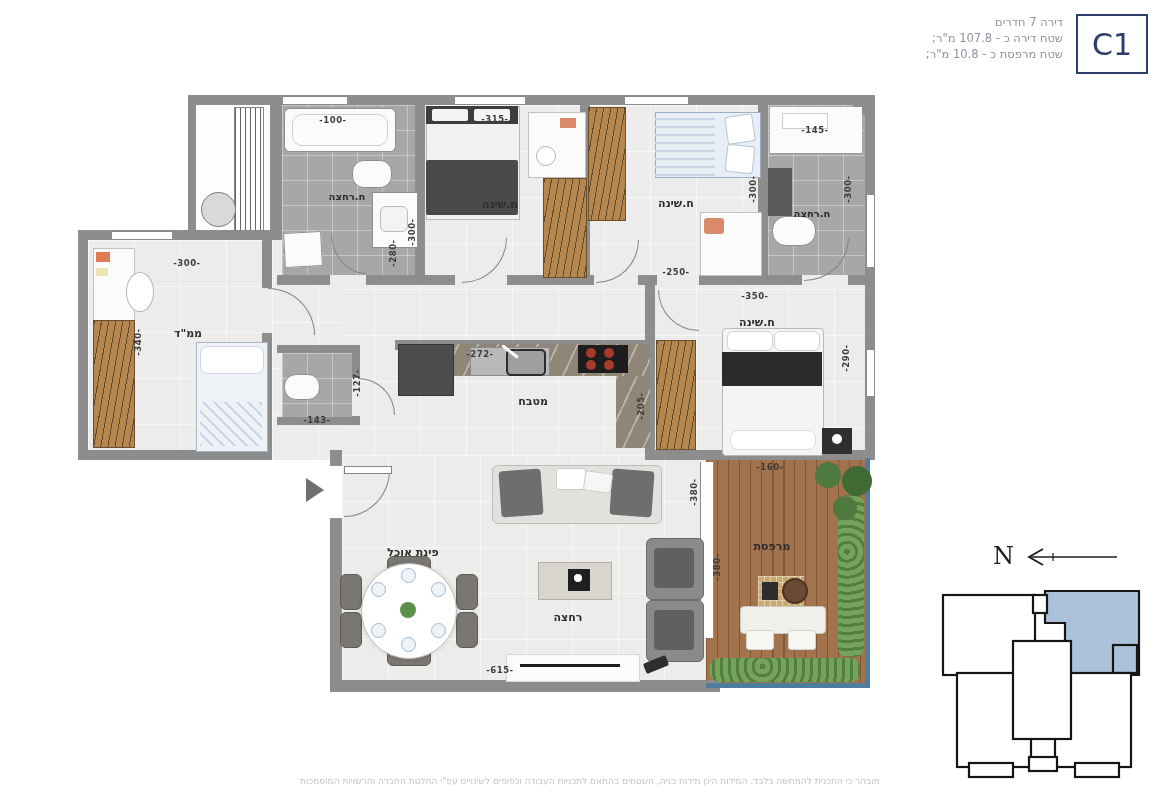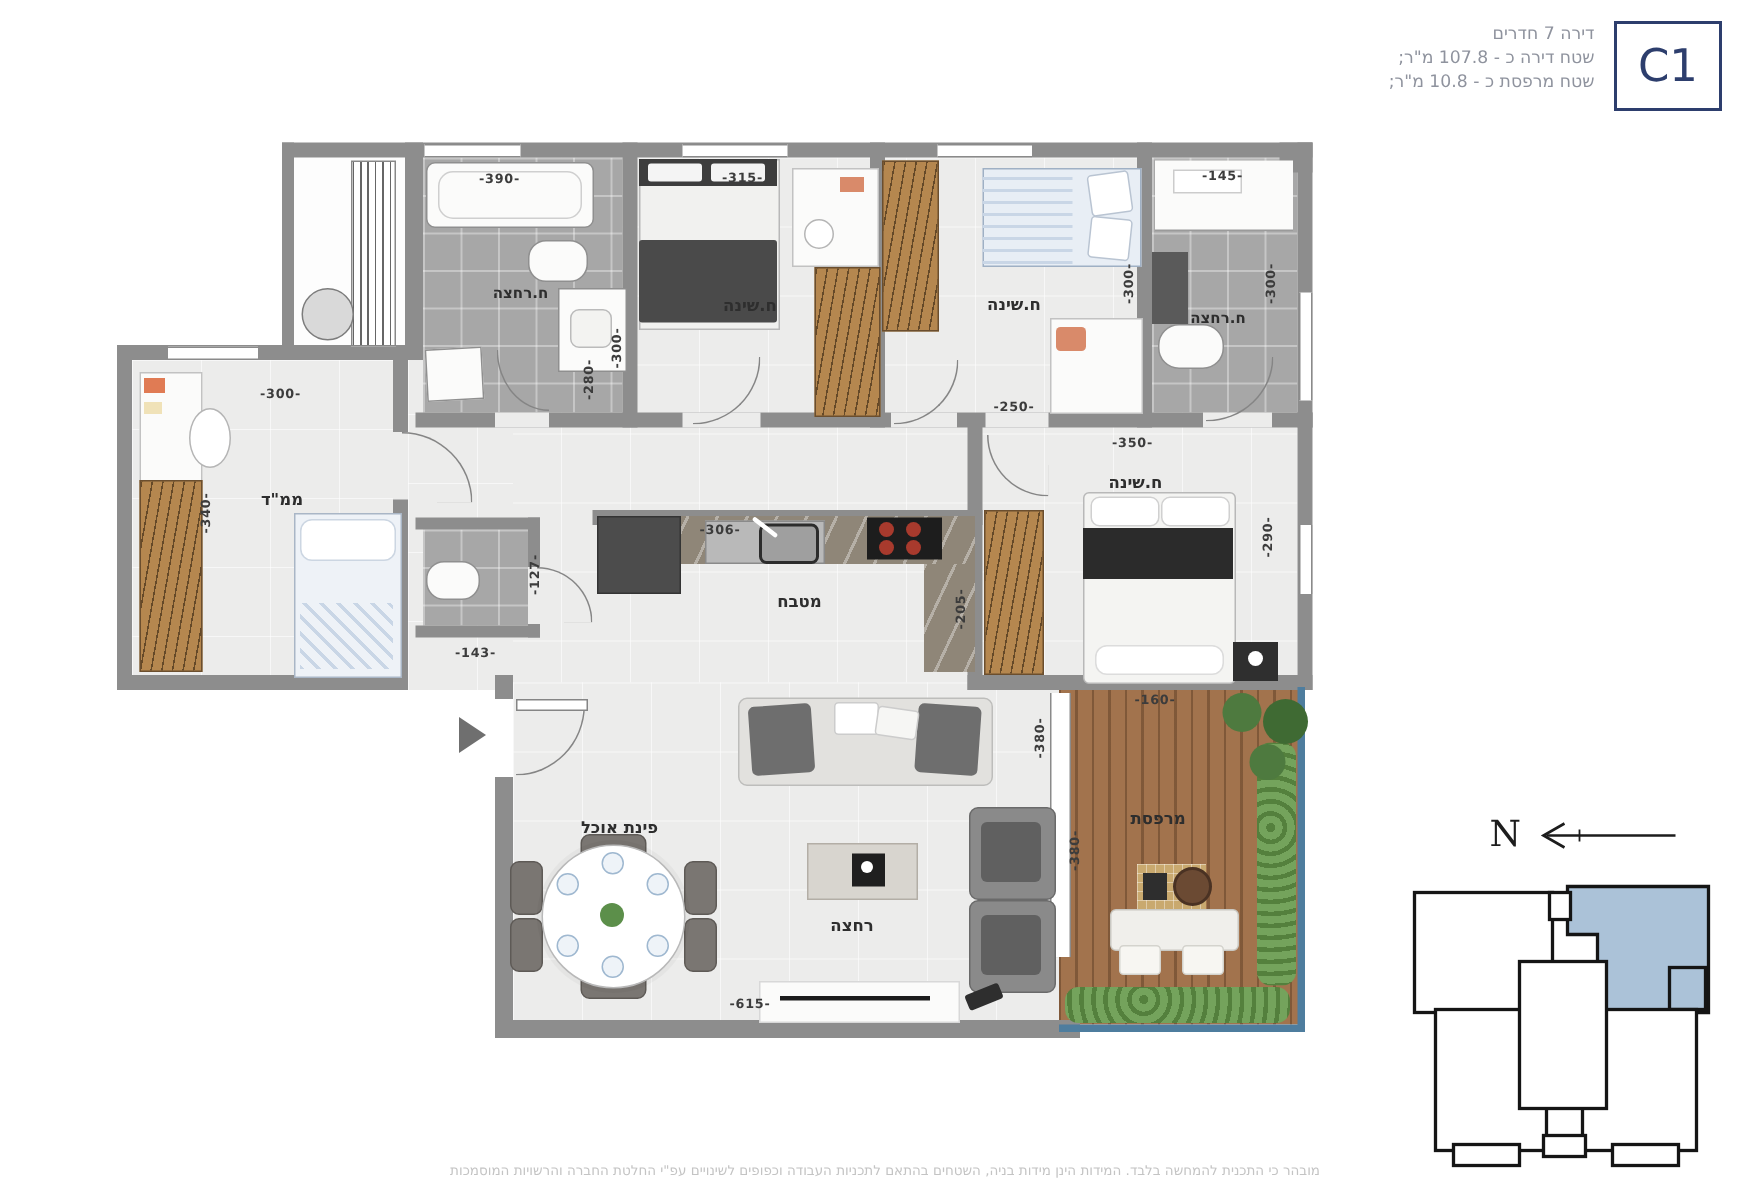--- a/index.html
+++ b/index.html
@@ -232,33 +232,33 @@
 <div class="rlab" style="left:500px;top:204px;">ח.שינה</div>
 <div class="rlab" style="left:676px;top:203px;">ח.שינה</div>
 <div class="rlab" style="left:812px;top:213px;font-size:10px;">ח.רחצה</div>
 <div class="rlab" style="left:188px;top:333px;">ממ"ד</div>
 <div class="rlab" style="left:533px;top:401px;">מטבח</div>
 <div class="rlab" style="left:757px;top:322px;">ח.שינה</div>
 <div class="rlab" style="left:568px;top:617px;">רחצה</div>
 <div class="rlab" style="left:413px;top:552px;">פינת אוכל</div>
 <div class="rlab" style="left:772px;top:546px;">מרפסת</div>
 
-<div class="dim" style="left:333px;top:120px;">-390-</div>
+<div class="dim" style="left:333px;top:120px;">-100-</div>
 <div class="dim v" style="left:393px;top:253px;">-280-</div>
 <div class="dim" style="left:495px;top:119px;">-315-</div>
 <div class="dim v" style="left:412px;top:232px;">-300-</div>
 <div class="dim" style="left:676px;top:272px;">-250-</div>
 <div class="dim v" style="left:753px;top:189px;">-300-</div>
-<div class="dim" style="left:815px;top:118px;">-145-</div>
+<div class="dim" style="left:815px;top:130px;">-145-</div>
 <div class="dim v" style="left:848px;top:189px;">-300-</div>
 <div class="dim" style="left:187px;top:263px;">-300-</div>
 <div class="dim v" style="left:138px;top:342px;">-340-</div>
-<div class="dim" style="left:317px;top:420px;margin-top:16px;">-143-</div>
+<div class="dim" style="left:317px;top:420px;">-143-</div>
 <div class="dim v" style="left:357px;top:383px;">-127-</div>
-<div class="dim" style="left:480px;top:354px;">-306-</div>
+<div class="dim" style="left:480px;top:354px;">-272-</div>
 <div class="dim v" style="left:641px;top:406px;">-205-</div>
 <div class="dim" style="left:755px;top:296px;">-350-</div>
 <div class="dim v" style="left:846px;top:358px;">-290-</div>
 <div class="dim" style="left:500px;top:670px;">-615-</div>
 <div class="dim v" style="left:694px;top:492px;">-380-</div>
 <div class="dim" style="left:770px;top:467px;">-160-</div>
 <div class="dim v" style="left:717px;top:567px;">-380-</div>
 
 <div class="abs" style="left:985px;top:540px;width:140px;height:38px;">
   <span style="position:absolute;left:8px;top:2px;font-family:'DejaVu Serif',serif;font-size:24px;color:#1d1d1d;">N</span>

